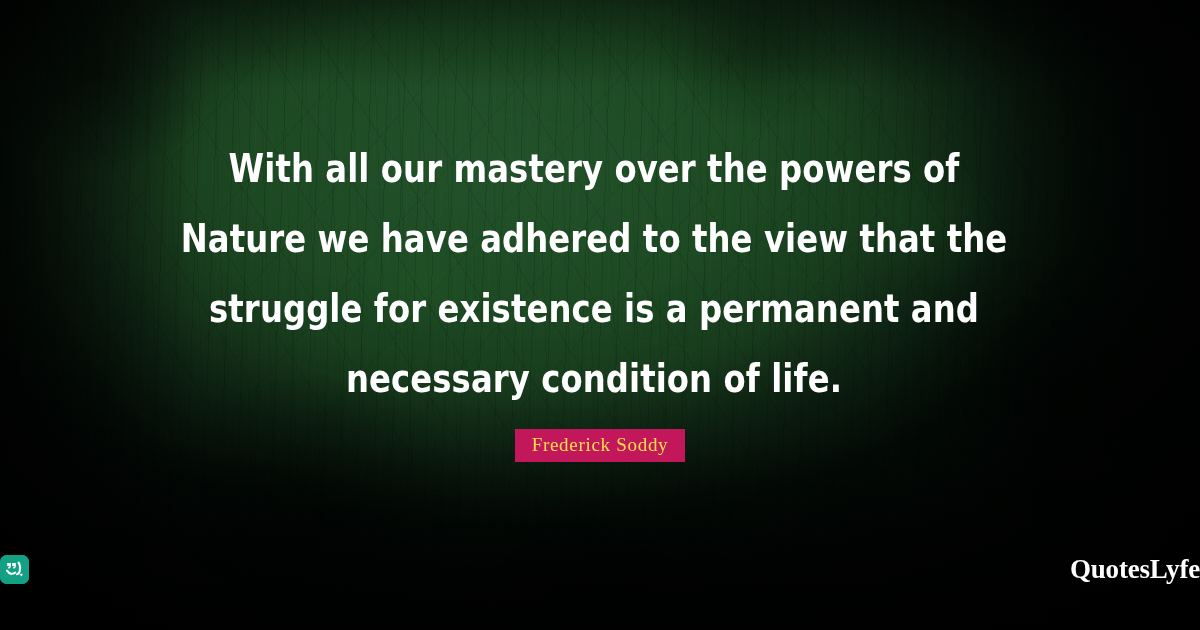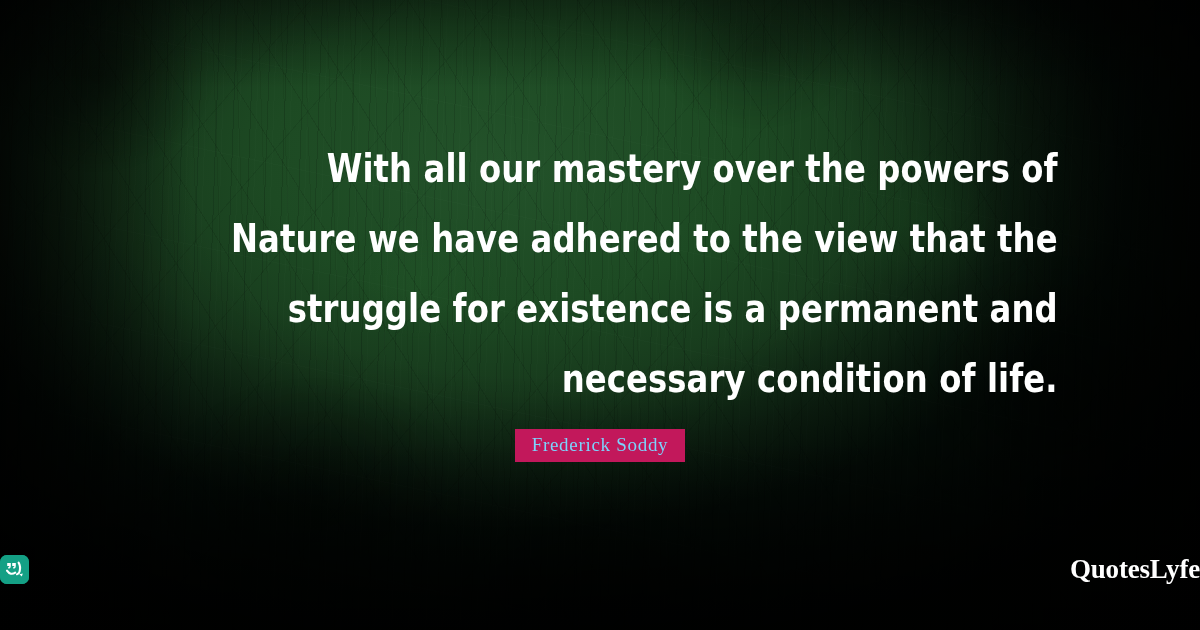--- a/index.html
+++ b/index.html
@@ -95,21 +95,21 @@
     z-index: 5;
     width: 100%;
     height: 100%;
   }
 
   .quote-block {
     position: absolute;
     left: 0;
     right: 12px;
     top: 134px;
-    text-align: right;
+    text-align: center;
     padding: 0 90px;
   }
 
   .quote-line {
     color: #ffffff;
     font-family: "DejaVu Sans Condensed", "Liberation Sans Narrow", "Liberation Sans", sans-serif;
     font-weight: 700;
     font-size: 39px;
     line-height: 70px;
     letter-spacing: .1px;
@@ -121,21 +121,21 @@
     position: absolute;
     left: 0;
     right: 0;
     top: 429px;
     text-align: center;
   }
 
   .author-badge {
     display: inline-block;
     background: #c2185b;
-    color: #7dd3fc;
+    color: #fde047;
     font-family: "Liberation Serif", "DejaVu Serif", serif;
     font-size: 19px;
     letter-spacing: .7px;
     padding: 5px 17px 6px;
     line-height: 1.15;
   }
 
   .brand {
     position: absolute;
     left: 0;

